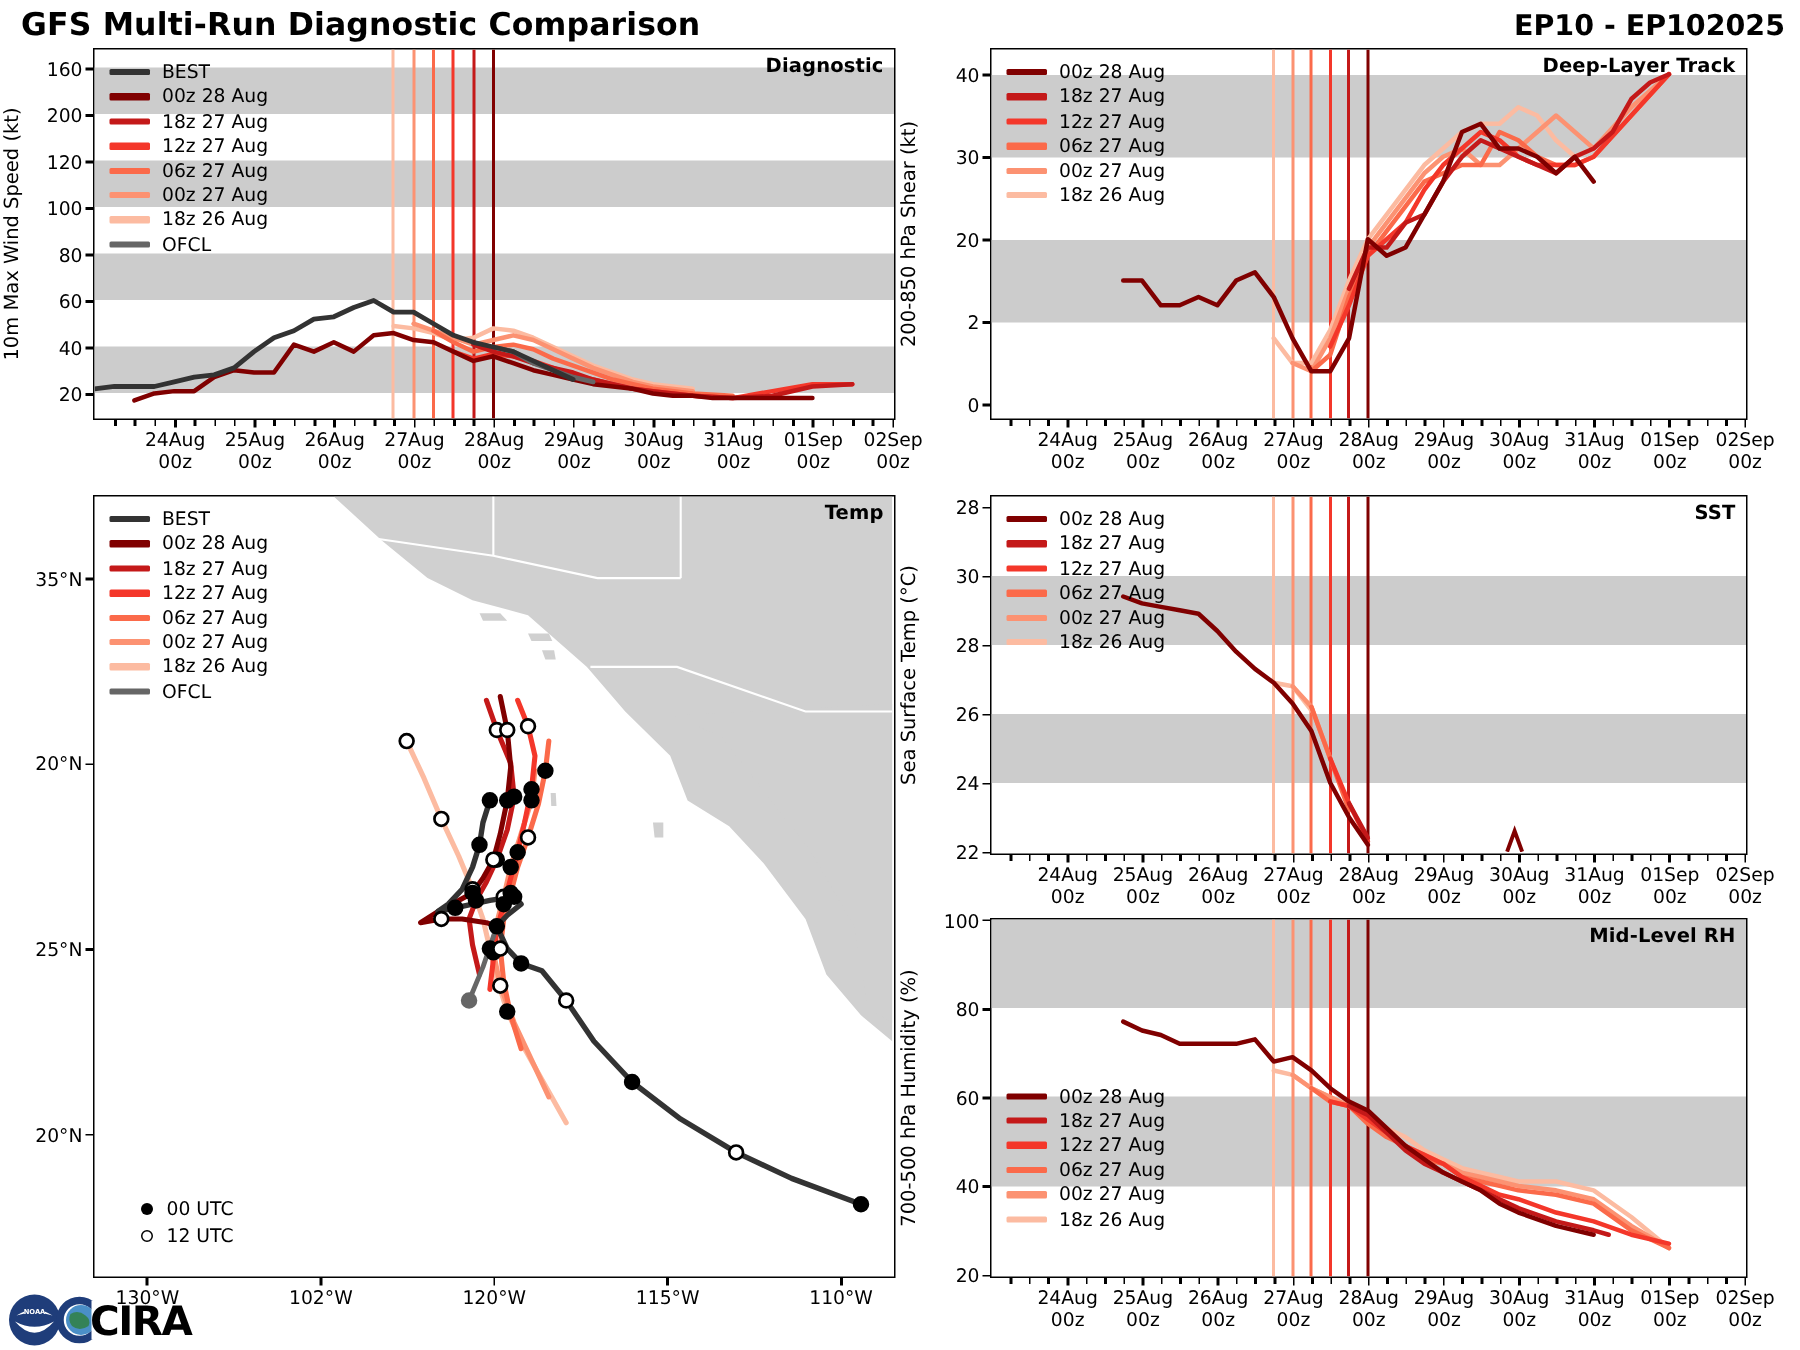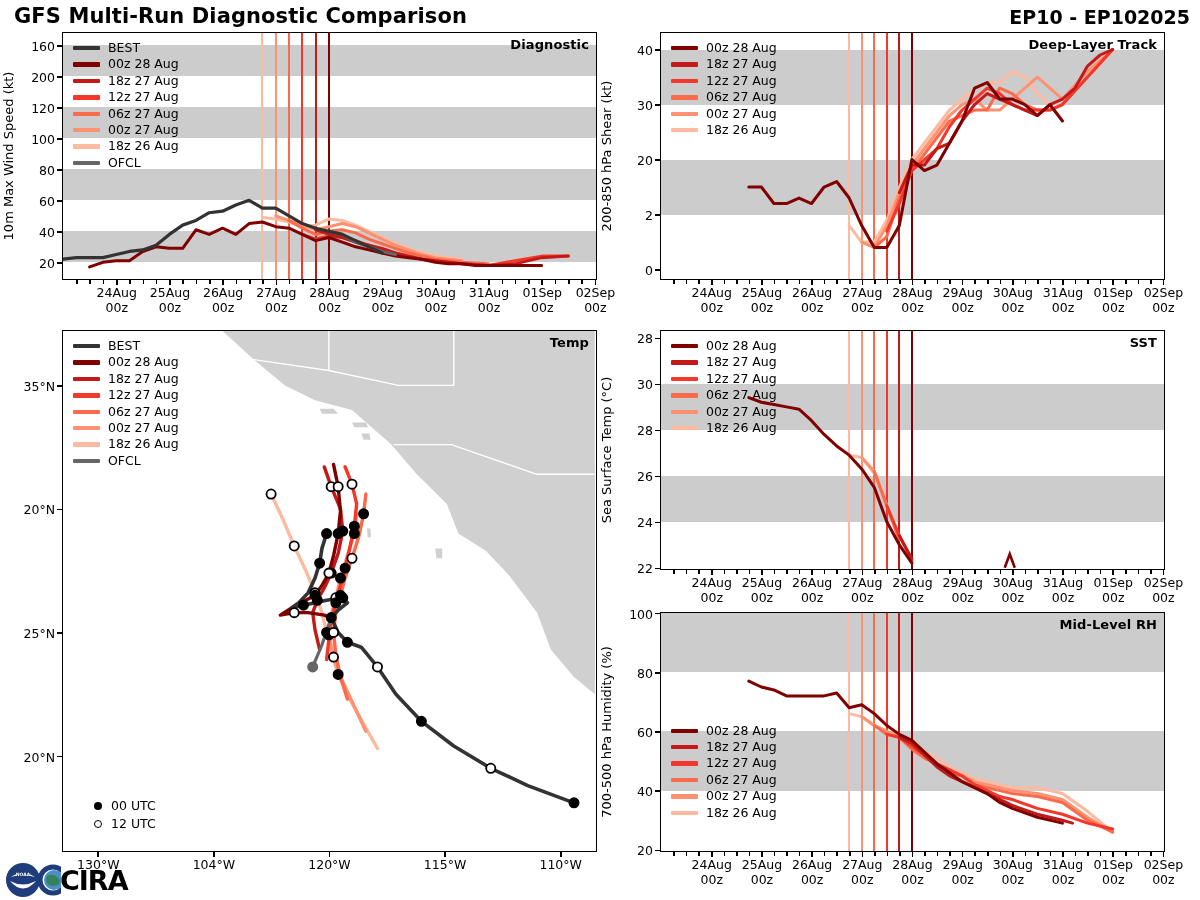--- a/index.html
+++ b/index.html
@@ -642,20 +642,20 @@
 <div class="ytick" style="left: 14px; top: 756.522px; width: 41px;">20°N</div>
 <div class="tickmark-y" style="left: 57px; top: 755.722px;"></div>
 <div class="ytick" style="left: 14px; top: 632.998px; width: 41px;">25°N</div>
 <div class="tickmark-y" style="left: 57px; top: 632.198px;"></div>
 <div class="ytick" style="left: 14px; top: 509.474px; width: 41px;">20°N</div>
 <div class="tickmark-y" style="left: 57px; top: 508.674px;"></div>
 <div class="ytick" style="left: 14px; top: 385.95px; width: 41px;">35°N</div>
 <div class="tickmark-y" style="left: 57px; top: 385.15px;"></div>
 <div class="xtick" style="left: 98.2826px; top: 858px;">130°W</div>
 <div class="tickmark-x" style="left: 97.4826px; top: 852px;"></div>
-<div class="xtick" style="left: 213.891px; top: 858px;">104°W</div>
+<div class="xtick" style="left: 213.891px; top: 858px;">102°W</div>
 <div class="tickmark-x" style="left: 213.091px; top: 852px;"></div>
 <div class="xtick" style="left: 329.5px; top: 858px;">120°W</div>
 <div class="tickmark-x" style="left: 328.7px; top: 852px;"></div>
 <div class="xtick" style="left: 445.109px; top: 858px;">115°W</div>
 <div class="tickmark-x" style="left: 444.309px; top: 852px;"></div>
 <div class="xtick" style="left: 560.717px; top: 858px;">110°W</div>
 <div class="tickmark-x" style="left: 559.917px; top: 852px;"></div>
 
 </body></html>

